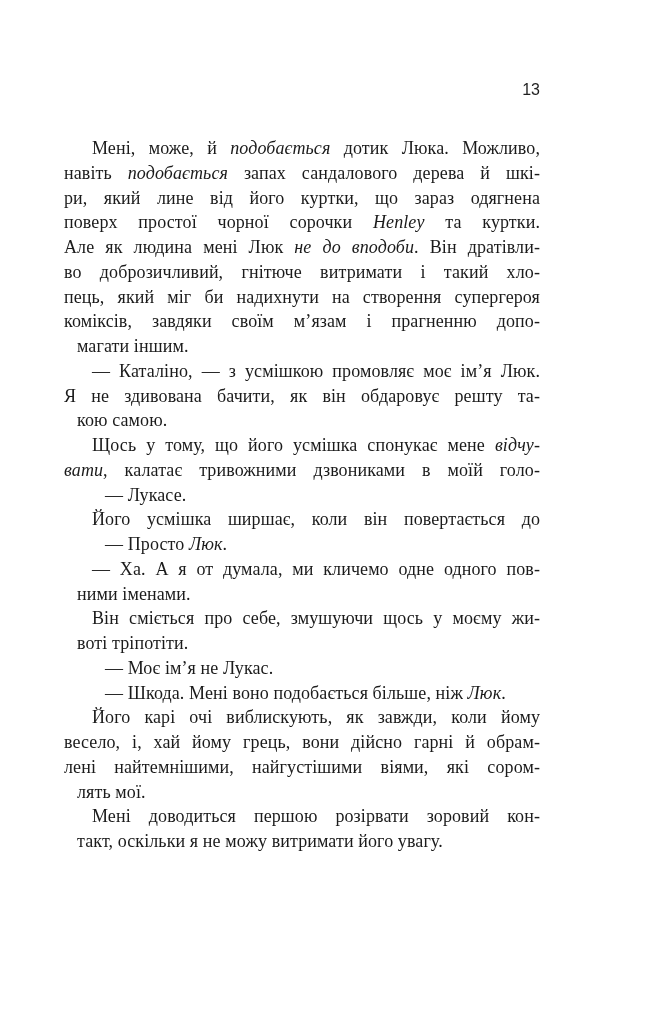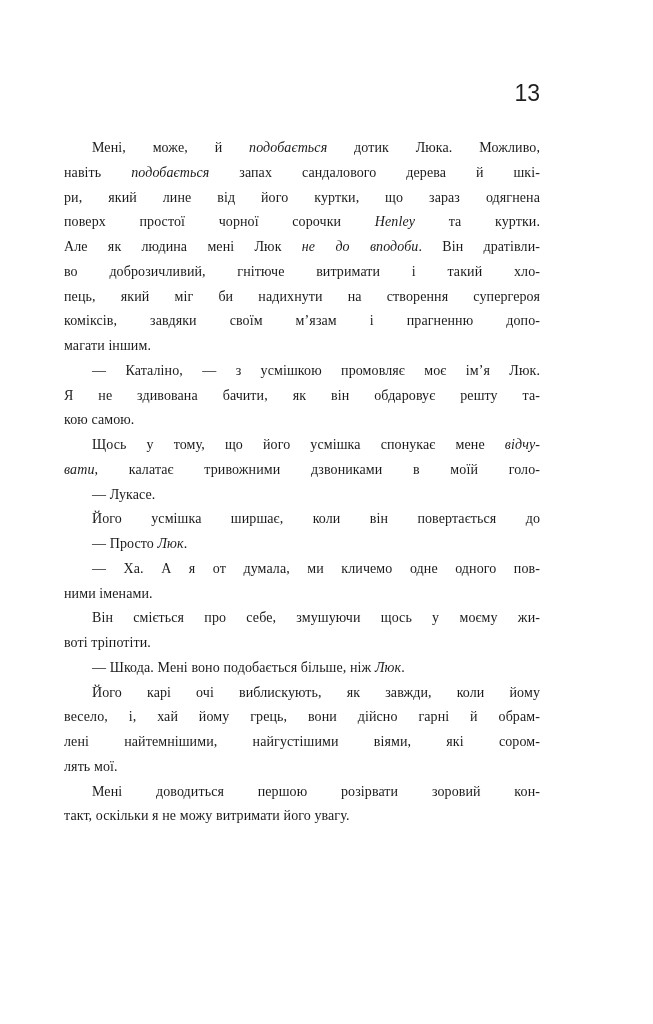--- a/index.html
+++ b/index.html
@@ -14,42 +14,43 @@
     background: #ffffff;
     overflow: hidden;
   }
   .folio {
     position: absolute;
     top: 82px;
     left: 64px;
     width: 476px;
     text-align: right;
     font-family: "Liberation Sans", sans-serif;
-    font-size: 23px;
+    font-size: 16px;
     line-height: 1;
     color: #1f1f1f;
   }
   .text-block {
     position: absolute;
     top: 136px;
     left: 64px;
     width: 476px;
     font-family: "Liberation Serif", serif;
-    font-size: 14px;
+    font-size: 18px;
     line-height: 24.75px;
     letter-spacing: 0.1px;
     color: #1b1b1b;
   }
   .line {
     text-align: justify;
     text-align-last: justify;
     overflow: hidden;
   }
   .line.end {
     text-align-last: left;
+    margin-left: 13px;
   }
   .line.indent {
     text-indent: 28px;
   }
   .line i {
     font-style: italic;
   }
 </style>
 </head>
 <body>
@@ -71,20 +72,21 @@
       <div class="line end"><span>кою самою.</span></div>
       <div class="line indent"><span>Щось у тому, що його усмішка спонукає мене </span><i>відчу-</i></div>
       <div class="line"><i>вати</i><span>, калатає тривожними дзвониками в моїй голо-</span></div>
       <div class="line indent end"><span>— Лукасе.</span></div>
       <div class="line indent"><span>Його усмішка ширшає, коли він повертається до</span></div>
       <div class="line indent end"><span>— Просто </span><i>Люк</i><span>.</span></div>
       <div class="line indent"><span>— Ха. А я от думала, ми кличемо одне одного пов-</span></div>
       <div class="line end"><span>ними іменами.</span></div>
       <div class="line indent"><span>Він сміється про себе, змушуючи щось у моєму жи-</span></div>
       <div class="line end"><span>воті тріпотіти.</span></div>
+      <div class="line indent end"><span>— Моє ім’я не Лукас.</span></div>
       <div class="line indent end"><span>— Шкода. Мені воно подобається більше, ніж </span><i>Люк</i><span>.</span></div>
       <div class="line indent"><span>Його карі очі виблискують, як завжди, коли йому</span></div>
       <div class="line"><span>весело, і, хай йому грець, вони дійсно гарні й обрам-</span></div>
       <div class="line"><span>лені найтемнішими, найгустішими віями, які сором-</span></div>
       <div class="line end"><span>лять мої.</span></div>
       <div class="line indent"><span>Мені доводиться першою розірвати зоровий кон-</span></div>
       <div class="line end"><span>такт, оскільки я не можу витримати його увагу.</span></div>
     </div>
 </div>
 

